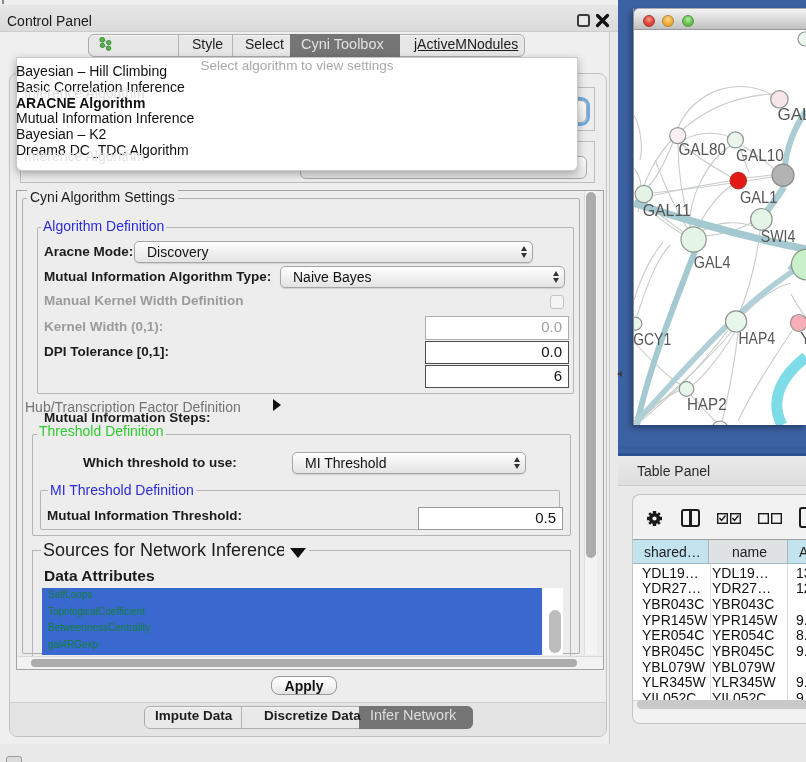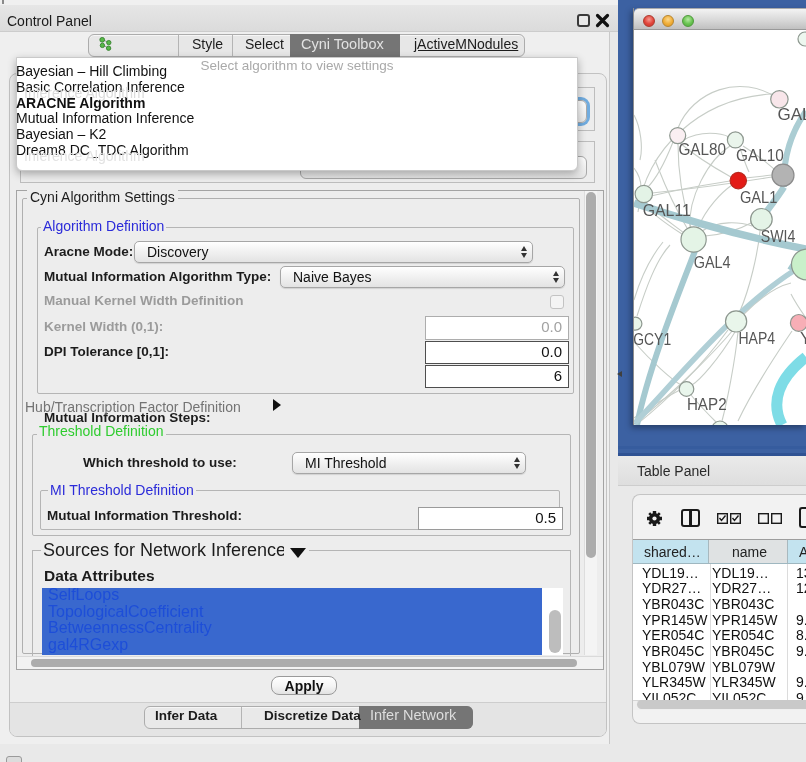--- a/index.html
+++ b/index.html
@@ -107,35 +107,35 @@
     <span>0.5</span>
   </div>
 
 <div class="abs" style="left:32px;top:550px;width:539px;height:111px;border:1px solid #B5B5B5;"></div>
 <div class="abs" style="left:41px;top:540px;font-size:18px;color:#1C1C1C;background:#EDEDED;padding:0 2px;">Sources for Network Inference</div>
 <div class="abs" style="left:284px;top:544px;width:25px;height:12px;background:#EDEDED;"></div>
 <div class="carr abs" style="left:290px;top:548px;border-left:8px solid transparent;border-right:8px solid transparent;border-top:10px solid #111;"></div>
 <div class="abs lbl" style="left:44px;top:567px;font-size:15.5px;">Data Attributes</div>
 <div class="abs" style="left:42px;top:588px;width:521px;height:67px;background:#fff;"></div>
 <div class="abs" style="left:42px;top:588px;width:500px;height:67px;background:#3968CE;"></div>
-<div class="abs" style="left:48px;top:587px;font-size:16px;line-height:16.55px;color:#1d4ed8;">SelfLoops<br>TopologicalCoefficient<br>BetweennessCentrality<br>gal4RGexp</div>
+<div class="abs" style="left:48px;top:587px;font-size:10px;line-height:16.55px;color:#15803d;">SelfLoops<br>TopologicalCoefficient<br>BetweennessCentrality<br>gal4RGexp</div>
 <div class="abs" style="left:549px;top:610px;width:12px;height:43px;background:#BDBDBD;border-radius:6px;"></div>
 
 <div class="abs" style="left:584px;top:191px;width:13px;height:464px;background:#F4F4F4;border-left:1px solid #DDDDDD;"></div>
 <div class="abs" style="left:586px;top:192px;width:10px;height:366px;background:#ACACAC;border-radius:5px;"></div>
 <div class="abs" style="left:17px;top:656px;width:586px;height:13px;background:#F2F2F2;border-top:1px solid #DADADA;"></div>
 <div class="abs" style="left:31px;top:659px;width:546px;height:8px;background:#ACACAC;border-radius:4px;"></div>
 
 <div class="abs" style="left:271px;top:676px;width:66px;height:19px;background:linear-gradient(#FFFFFF,#F4F4F4 55%,#E2E2E2);border:1px solid #9A9A9A;border-radius:8px;"></div>
 <div class="abs" style="left:271px;top:678px;width:66px;text-align:center;font-weight:bold;font-size:14px;color:#111;">Apply</div>
 
 <div class="abs" style="left:144px;top:706px;width:329px;height:23px;background:#E9E9E9;border:1px solid #ACACAC;border-radius:6px;box-shadow:inset 0 1px 0 #F6F6F6;"></div>
 <div class="abs" style="left:241px;top:707px;width:1px;height:21px;background:#B4B4B4;"></div>
 <div class="abs" style="left:359px;top:706px;width:114px;height:23px;background:#757575;border-radius:0 6px 6px 0;"></div>
-<div class="abs lbl" style="left:155px;top:708px;">Infer Data</div>
+<div class="abs lbl" style="left:155px;top:708px;">Impute Data</div>
 <div class="abs lbl" style="left:264px;top:708px;">Discretize Data</div>
 <div class="abs" style="left:370px;top:707px;font-size:14.5px;color:#DDDDDD;">Infer Network</div>
 
 <div class="abs" style="left:6px;top:756px;width:16px;height:8px;background:#DCDCDC;border:1px solid #9A9A9A;border-radius:3px 3px 0 0;"></div>
 
 <div class="abs" style="left:16px;top:57px;width:562px;height:114px;background:#FFFFFF;border:1px solid #C9C9C9;border-radius:0 0 6px 6px;box-shadow:0 3px 8px rgba(0,0,0,0.3);"></div>
 <div class="abs" style="left:16px;top:58px;width:562px;text-align:center;font-size:13.5px;color:#A9A9A9;">Select algorithm to view settings</div>
 <div class="abs" style="left:16px;top:64px;font-size:14px;line-height:15.8px;color:#111;white-space:nowrap;">Bayesian – Hill Climbing<br>Basic Correlation Inference<br><b>ARACNE Algorithm</b><br>Mutual Information Inference<br>Bayesian – K2<br>Dream8 DC_TDC Algorithm</div>
 
 <div class="abs" style="left:24px;top:85px;font-size:14px;color:#DCDCDC;">Inference Algorithm</div>

